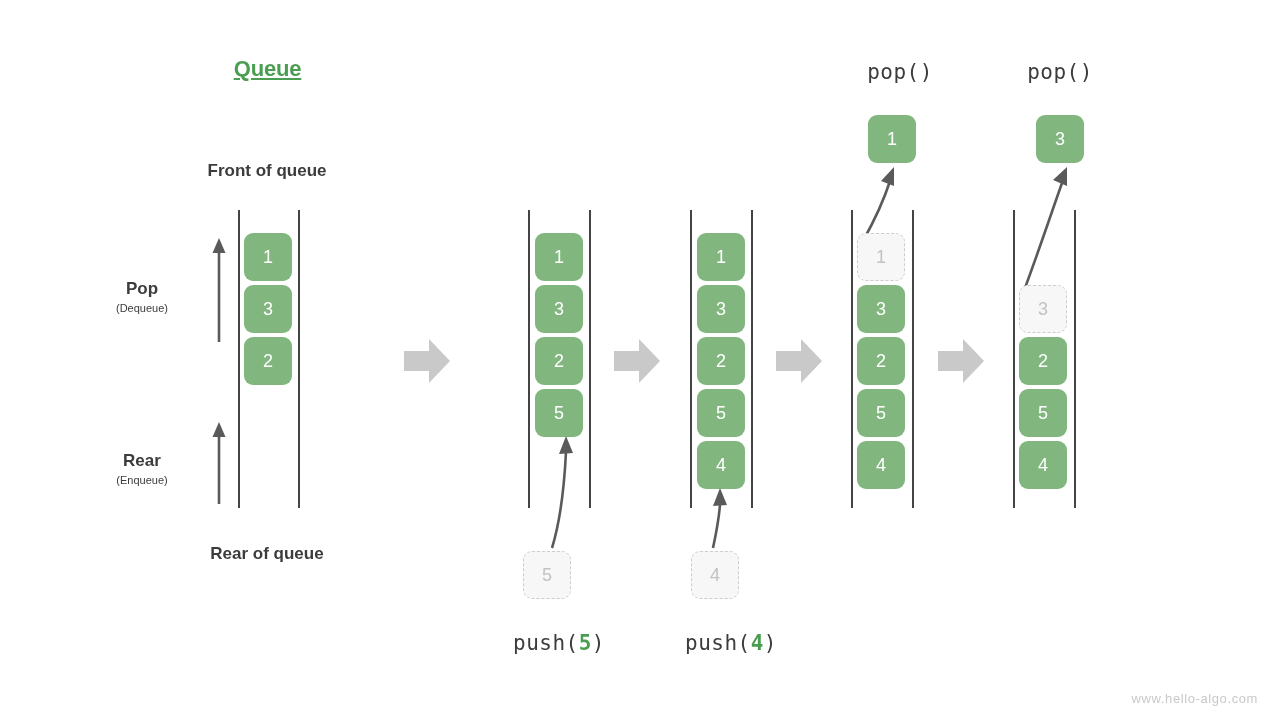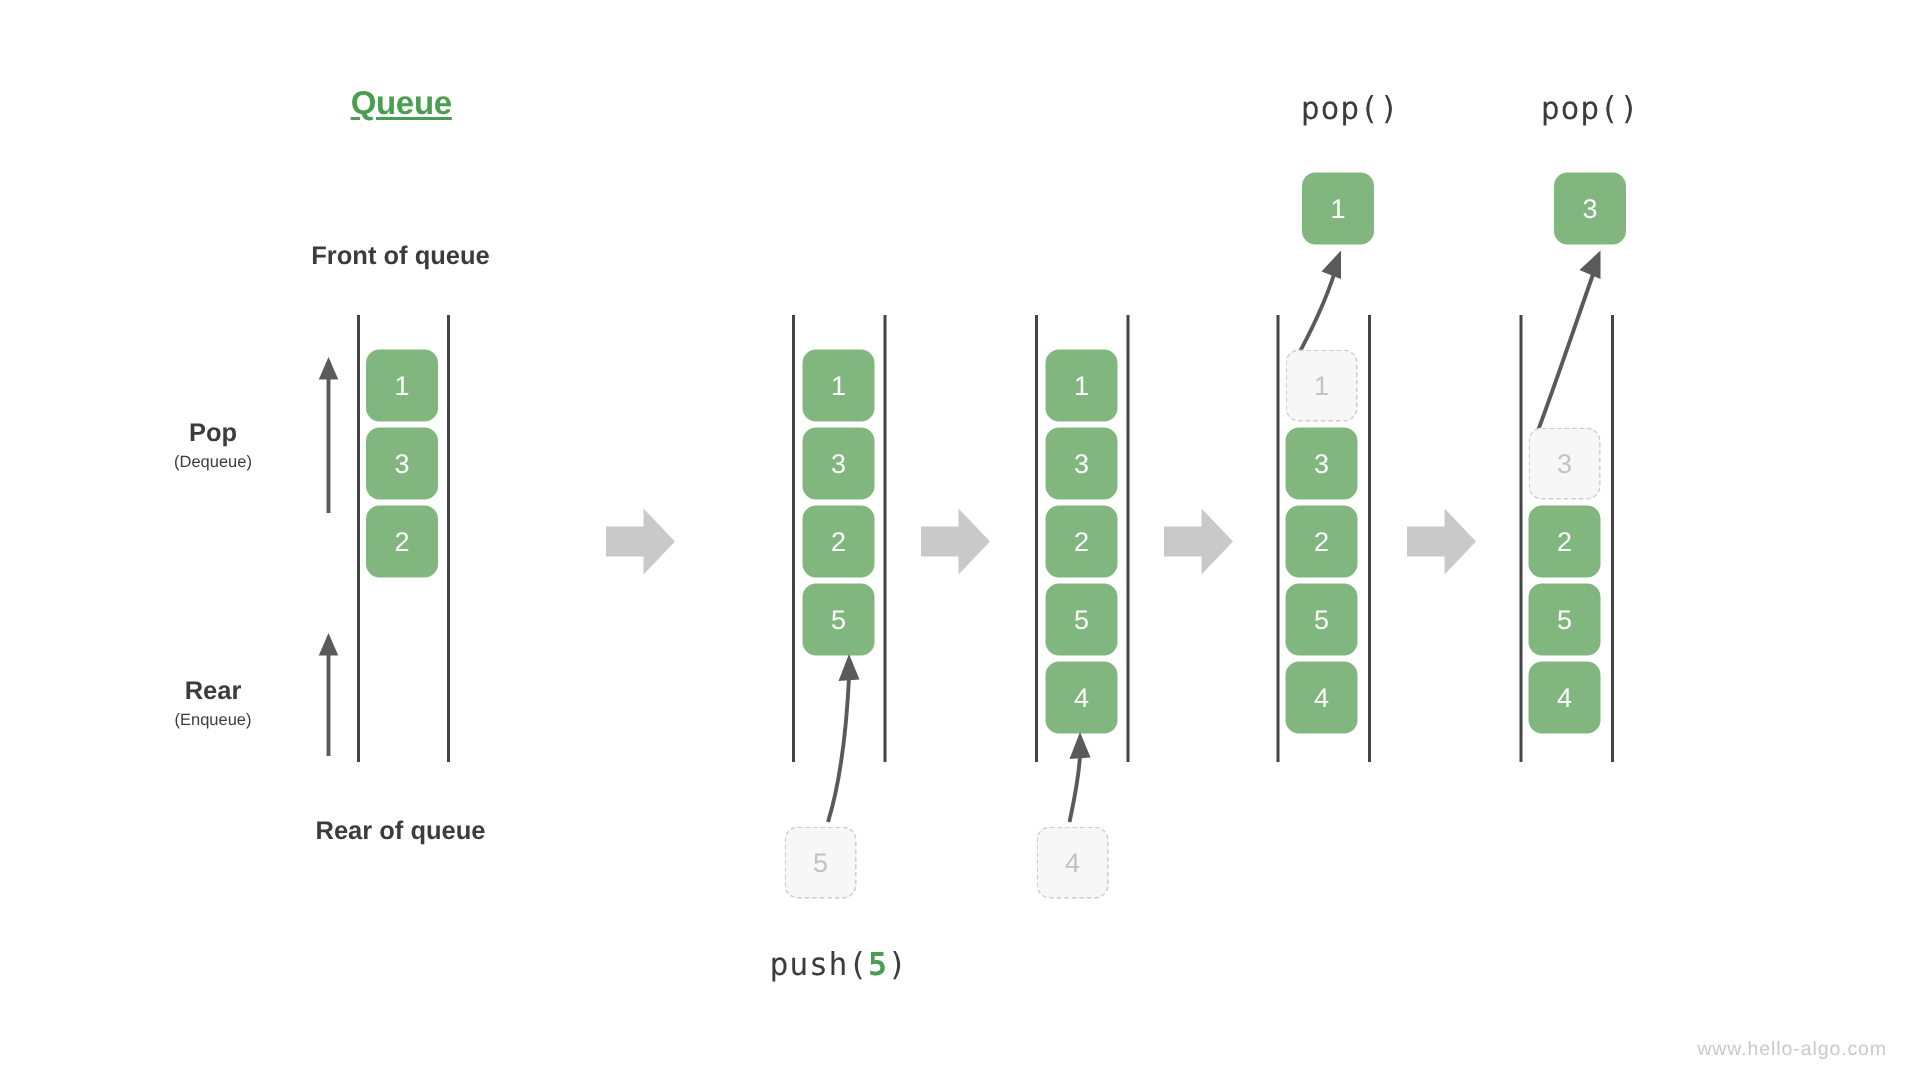--- a/index.html
+++ b/index.html
@@ -168,20 +168,23 @@
   <div class="abs cell" style="left:697px; top:389px;">5</div>
   <div class="abs cell" style="left:697px; top:441px;">4</div>
 
   <div class="abs cell ghost" style="left:691px; top:551px;">4</div>
 
   <svg class="abs" style="left:695px; top:482px;" width="60" height="68">
     <path d="M 18 66 C 21 52, 24 38, 25 22" stroke="#5a5a5a" stroke-width="2.6" fill="none"></path>
     <polygon points="25,6 18,24 32,23" fill="#5a5a5a"></polygon>
   </svg>
 
+  <div class="abs op" style="left:641px; top:631px;">
+    <span>push(</span><span class="arg">4</span><span>)</span>
+  </div>
 
   <svg class="abs" style="left:776px; top:339px;" width="46" height="44">
     <polygon points="0,12 25,12 25,0 46,22 25,44 25,32 0,32" fill="#c9c9c9"></polygon>
   </svg>
 
   <div class="abs op" style="left:810px; top:60px;">pop()</div>
 
   <div class="abs cell" style="left:868px; top:115px;">1</div>
 
   <svg class="abs" style="left:845px; top:163px;" width="70" height="80">

